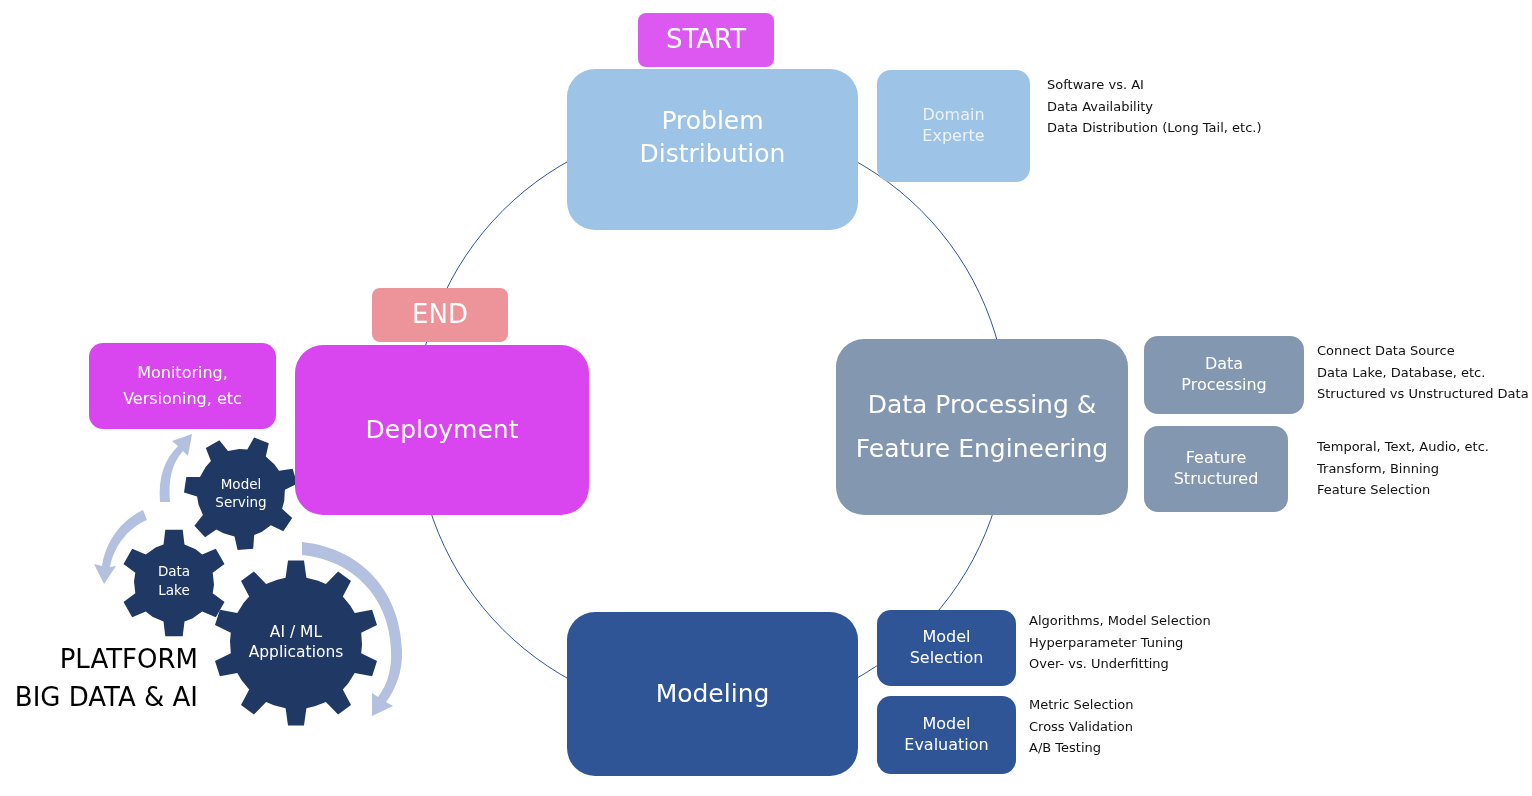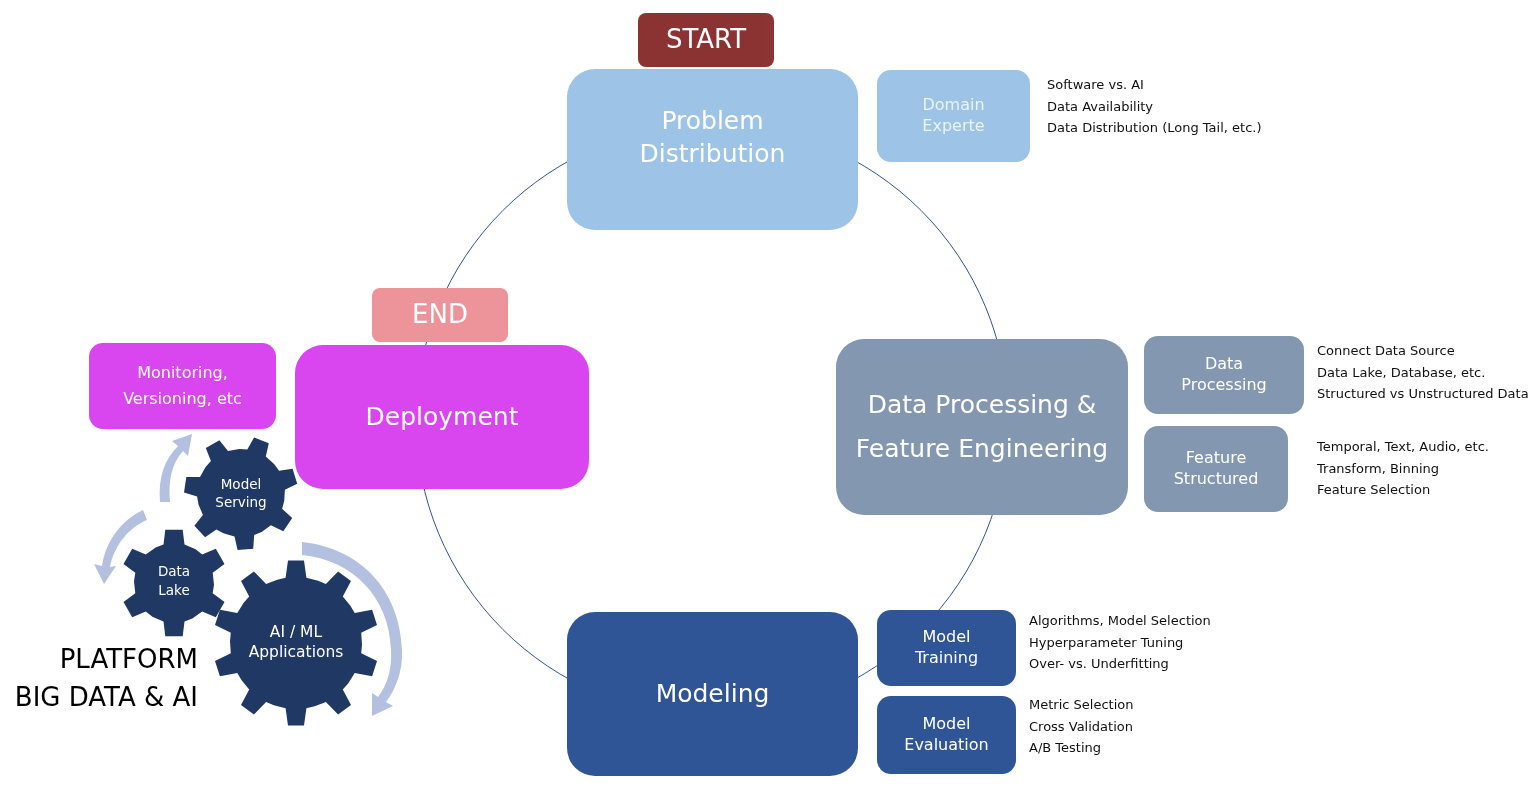--- a/index.html
+++ b/index.html
@@ -9,21 +9,21 @@
          text-align:center; color:#ffffff; box-sizing:border-box; line-height:1.3; }
   .bigbox { border-radius:28px; font-size:25px; }
   .subbox { border-radius:14px; font-size:16px; }
   .tag { border-radius:8px; font-size:26px; }
   .notes { position:absolute; font-size:13px; color:#111; line-height:21.5px; white-space:nowrap; }
   .notes div { }
   .c-pu { background:#9dc3e6; }
   .c-dp { background:#8497b0; }
   .c-mo { background:#2f5597; }
   .c-de { background:#d946ef; }
-  .c-start { background:#7f1d1d; opacity:0.9; color:#ffffff; }
+  .c-start { background:#d946ef; opacity:0.9; color:#ffffff; }
   .c-end { background:#ed949a; color:#ffffff; }
   .platform { position:absolute; font-size:26px; color:#000; text-align:right; line-height:38px; }
   svg.layer { position:absolute; left:0; top:0; }
   .gear-label { font-size:13.5px; fill:#fff; text-anchor:middle; font-family:"DejaVu Sans", sans-serif; }
   .gear-label-lg { font-size:15.5px; fill:#fff; text-anchor:middle; font-family:"DejaVu Sans", sans-serif; }
 </style>
 </head>
 <body>
 
 <svg class="layer" width="1532" height="796">
@@ -60,21 +60,21 @@
 
 <div class="box tag c-start" style="left:638px; top:13px; width:136px; height:54px;">
   <span>START</span>
 </div>
 
 <div class="box bigbox c-pu" style="left:567px; top:69px; width:291px; height:161px; flex-direction:column; padding-bottom:24px;">
   <span>Problem</span>
   <span>Distribution</span>
 </div>
 
-<div class="box subbox c-pu" style="left:877px; top:70px; width:153px; height:92px; flex-direction:column; color:#eaf2fb;">
+<div class="box subbox c-pu" style="left:877px; top:70px; width:153px; height:112px; flex-direction:column; color:#eaf2fb;">
   <span>Domain</span>
   <span>Experte</span>
 </div>
 <div class="notes" style="left:1047px; top:74px;">
   <div>Software vs. AI</div>
   <div>Data Availability</div>
   <div>Data Distribution (Long Tail, etc.)</div>
 </div>
 
 <div class="box bigbox c-dp" style="left:836px; top:339px; width:292px; height:176px; flex-direction:column; line-height:1.75;">
@@ -101,21 +101,21 @@
   <div>Transform, Binning</div>
   <div>Feature Selection</div>
 </div>
 
 <div class="box bigbox c-mo" style="left:567px; top:612px; width:291px; height:164px;">
   <span>Modeling</span>
 </div>
 
 <div class="box subbox c-mo" style="left:877px; top:610px; width:139px; height:76px; flex-direction:column;">
   <span>Model</span>
-  <span>Training</span>
+  <span>Selection</span>
 </div>
 <div class="notes" style="left:1029px; top:610px;">
   <div>Algorithms, Model Selection</div>
   <div>Hyperparameter Tuning</div>
   <div>Over- vs. Underfitting</div>
 </div>
 
 <div class="box subbox c-mo" style="left:877px; top:696px; width:139px; height:78px; flex-direction:column;">
   <span>Model</span>
   <span>Evaluation</span>
@@ -123,21 +123,21 @@
 <div class="notes" style="left:1029px; top:694px;">
   <div>Metric Selection</div>
   <div>Cross Validation</div>
   <div>A/B Testing</div>
 </div>
 
 <div class="box tag c-end" style="left:372px; top:288px; width:136px; height:54px;">
   <span>END</span>
 </div>
 
-<div class="box bigbox c-de" style="left:295px; top:345px; width:294px; height:144px; padding-bottom:0px;">
+<div class="box bigbox c-de" style="left:295px; top:345px; width:294px; height:170px; padding-bottom:0px;">
   <span>Deployment</span>
 </div>
 
 <div class="box subbox c-de" style="left:89px; top:343px; width:187px; height:86px; flex-direction:column; line-height:1.6;">
   <span>Monitoring,</span>
   <span>Versioning, etc</span>
 </div>
 
 <div class="platform" style="left:0px; top:640px; width:198px;">
   <div>PLATFORM</div>

